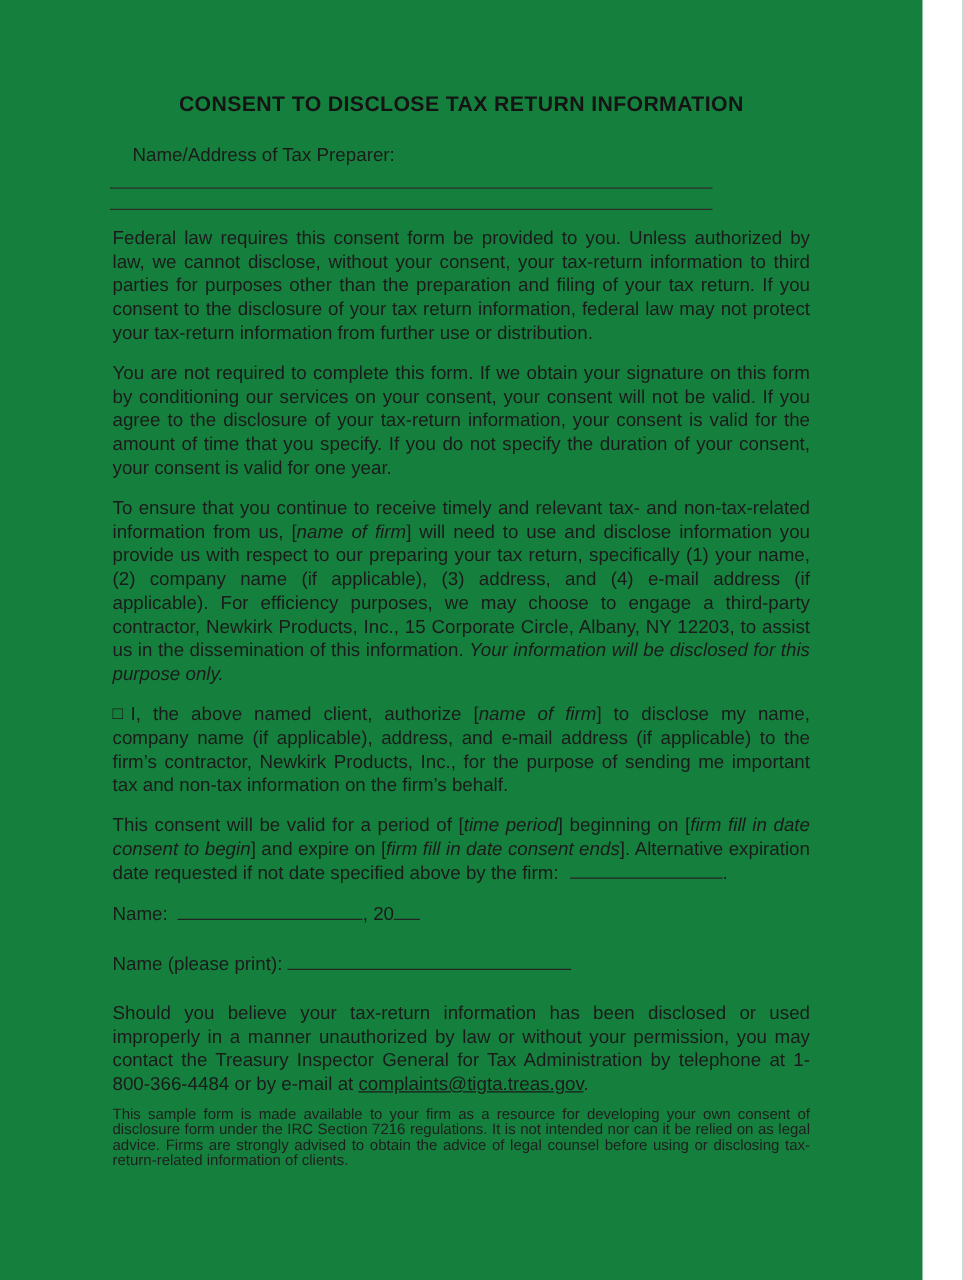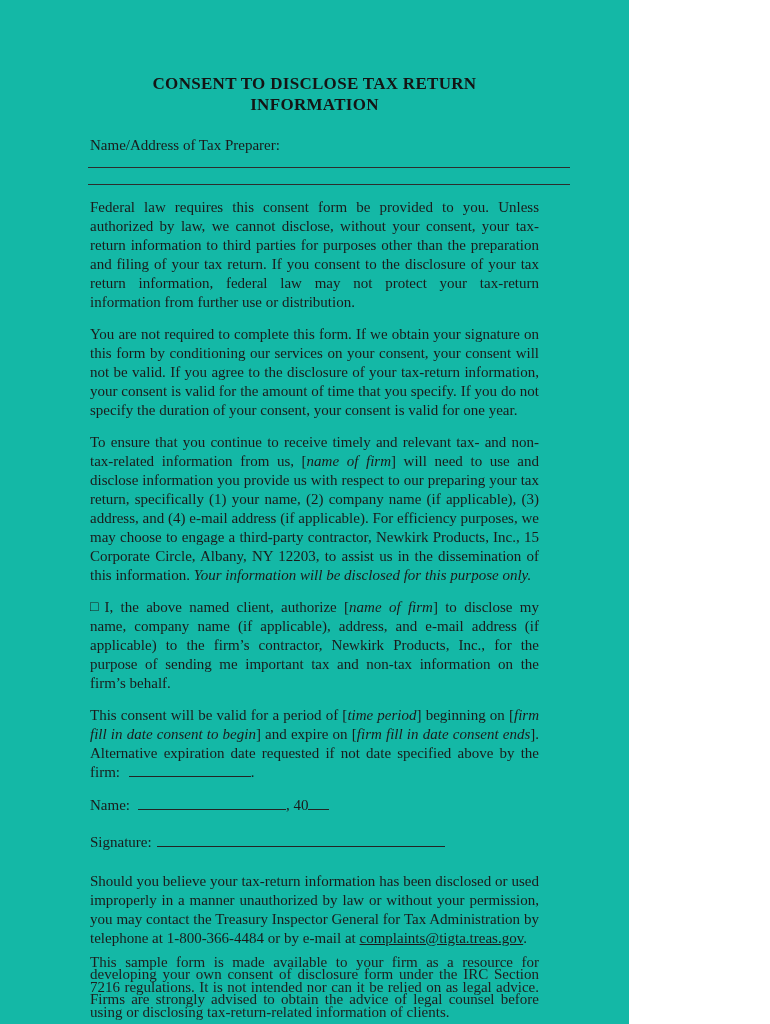--- a/index.html
+++ b/index.html
@@ -1,37 +1,37 @@
 <!DOCTYPE html>
 <html><head>
 <meta charset="utf-8">
 <style>
   html,body { margin:0; padding:0; background:#ffffff; }
   .page {
     position:relative;
-    width:629px; height:1024px;
+    width:738px; height:1024px;
     box-sizing:border-box;
-    background:#14b8a6;
+    background:#15803d;
     padding:73px 90px 0 90px;
-    font-family:Liberation Serif, serif;
+    font-family:Liberation Sans, sans-serif;
     font-size:15px;
     line-height:19px;
     color:#1b1b1b;
     overflow:hidden;
   }
   h1.title {
     margin:0 0 21px 0;
     text-align:center;
     font-size:17px;
     line-height:21px;
     font-weight:bold;
     letter-spacing:0.3px;
     color:#141414;
   }
-  .label-row { margin:0; }
+  .label-row { margin:16px; }
   .rule {
     height:0;
     width:482px;
     border-top:1.6px solid #2d2d2d;
   }
   .rule-1 { margin:12px 0 0 -2px; }
   .rule-2 { margin:16px 0 0 -2px; }
   .client-row { margin-top:17px; white-space:nowrap; }
   .para {
     margin:13px 0 0 0;
@@ -56,21 +56,21 @@
   .year-fill     { width:21px; }
   .name-fill     { width:227px; margin-left:4px; }
   .sig-fill      { width:288px; margin-left:5px; }
   .field-row { margin-top:19px; white-space:nowrap; }
   .row-date { margin-top:14px; }
   .row-name { margin-top:21px; }
   .row-sig  { margin-top:18px; }
   .para-contact { margin-top:20px; }
   .fine {
     margin:8px 0 0 0;
-    font-size:15px;
+    font-size:12px;
     line-height:12.4px;
     text-align:justify;
     color:#1e1e1e;
   }
   .rev {
     margin:1px -10px 0 0;
     font-size:10.5px;
     text-align:right;
     color:#1e1e1e;
   }
@@ -91,26 +91,26 @@
 
   <p class="para"><span>You are not required to complete this form. If we obtain your signature on this form by conditioning our services on your consent, your consent will not be valid. If you agree to the disclosure of your tax-return information, your consent is valid for the amount of time that you specify. If you do not specify the duration of your consent, your consent is valid for one year.</span></p>
 
   <p class="para"><span>To ensure that you continue to receive timely and relevant tax- and non-tax-related information from us, [</span><span class="it">name of firm</span><span>] will need to use and disclose information you provide us with respect to our preparing your tax return, specifically (1) your name, (2) company name (if applicable), (3) address, and (4) e-mail address (if applicable). For efficiency purposes, we may choose to engage a third-party contractor, Newkirk Products, Inc., 15 Corporate Circle, Albany, NY 12203, to assist us in the dissemination of this information. </span><span class="it">Your information will be disclosed for this purpose only.</span></p>
 
   <p class="para"><span class="checkbox">□</span><span><span>I, the above named client, authorize [</span><span class="it">name of firm</span><span>] to disclose my name, company name (if applicable), address, and e-mail address (if applicable) to the firm’s contractor, Newkirk Products, Inc., for the purpose of sending me important tax and non-tax information on the firm’s behalf.</span></span></p>
 
   <p class="para"><span><span>This consent will be valid for a period of [</span><span class="it">time period</span><span>] beginning on [</span><span class="it">firm fill in date consent to begin</span><span>] and expire on [</span><span class="it">firm fill in date consent ends</span><span>]. Alternative expiration date requested if not date specified above by the firm: </span></span><span class="fill alt-date-fill"></span><span>.</span></p>
 
   <div class="field-row row-date">
-    <span>Name:</span><span class="fill date-fill"></span><span>, 40</span><span class="fill year-fill"></span>
+    <span>Name:</span><span class="fill date-fill"></span><span>, 20</span><span class="fill year-fill"></span>
   </div>
 
+  <div class="field-row row-name">
+    <span>Name (please print):</span><span class="fill name-fill"></span>
+  </div>
 
-  <div class="field-row row-sig">
-    <span>Signature:</span><span class="fill sig-fill"></span>
-  </div>
 
   <p class="para para-contact"><span>Should you believe your tax-return information has been disclosed or used improperly in a manner unauthorized by law or without your permission, you may contact the Treasury Inspector General for Tax Administration by telephone at 1-800-366-4484 or by e-mail at </span><span class="ul">complaints@tigta.treas.gov</span><span>.</span></p>
 
   <p class="fine">This sample form is made available to your firm as a resource for developing your own consent of disclosure form under the IRC Section 7216 regulations. It is not intended nor can it be relied on as legal advice. Firms are strongly advised to obtain the advice of legal counsel before using or disclosing tax-return-related information of clients.</p>
 
 
 </div>
 
 </body></html>

